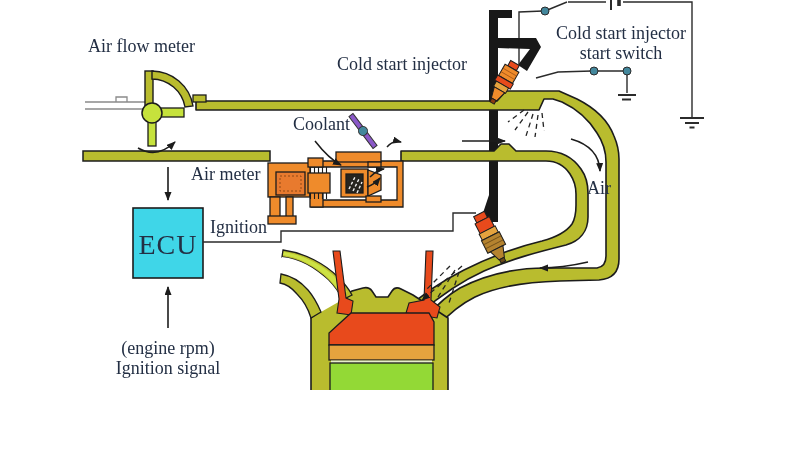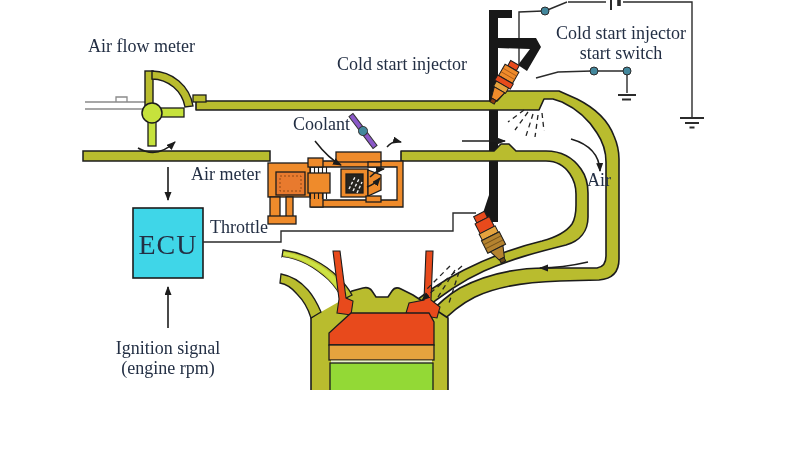--- a/index.html
+++ b/index.html
@@ -9,21 +9,21 @@
   .lbl{position:absolute;font-size:18px;line-height:1.12;white-space:nowrap;color:var(--text,#232f44);}
   .lbl.center{text-align:center;white-space:normal;}
   .l-afm{left:88px;top:36px;}
   .l-csi{left:337px;top:54px;}
   .l-tsw{left:540px;top:23px;width:162px;}
   .l-thr{left:293px;top:114px;}
   .l-avl{left:191px;top:164px;}
   .l-ecu{left:133px;top:229px;width:70px;font-size:28px;letter-spacing:1px;}
   .l-cool{left:210px;top:217px;}
   .l-main{left:491px;top:192px;width:90px;}
-  .l-air{left:587px;top:170px;}
+  .l-air{left:587px;top:178px;}
   .l-ign{left:73px;top:338px;width:190px;}
 </style>
 </head>
 <body>
 
 <div id="stage">
 
 <svg width="800" height="450" viewBox="0 0 800 450">
   <defs>
     <marker id="ah" markerUnits="userSpaceOnUse" markerWidth="10" markerHeight="8" refX="8" refY="3.5" orient="auto">
@@ -201,20 +201,20 @@
 
 <div class="lbl l-afm">Air flow meter</div>
 <div class="lbl l-csi">Cold start injector</div>
 <div class="lbl l-tsw center">
   <div>Cold start injector</div>
   <div>start switch</div>
 </div>
 <div class="lbl l-thr">Coolant</div>
 <div class="lbl l-avl">Air meter</div>
 <div class="lbl l-ecu center">ECU</div>
-<div class="lbl l-cool">Throttle</div>
+<div class="lbl l-cool">Ignition</div>
 <div class="lbl l-air">Air</div>
 <div class="lbl l-ign center">
+  <div>(engine rpm)</div>
   <div>Ignition signal</div>
-  <div>(engine rpm)</div>
 </div>
 
 </div>
 
 </body></html>

